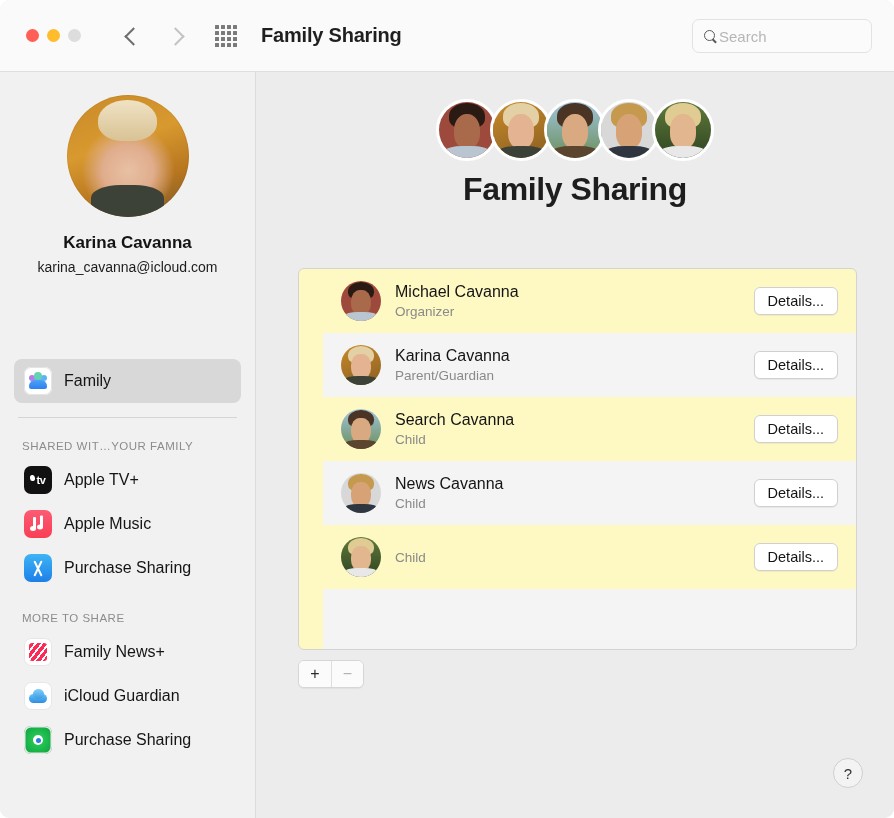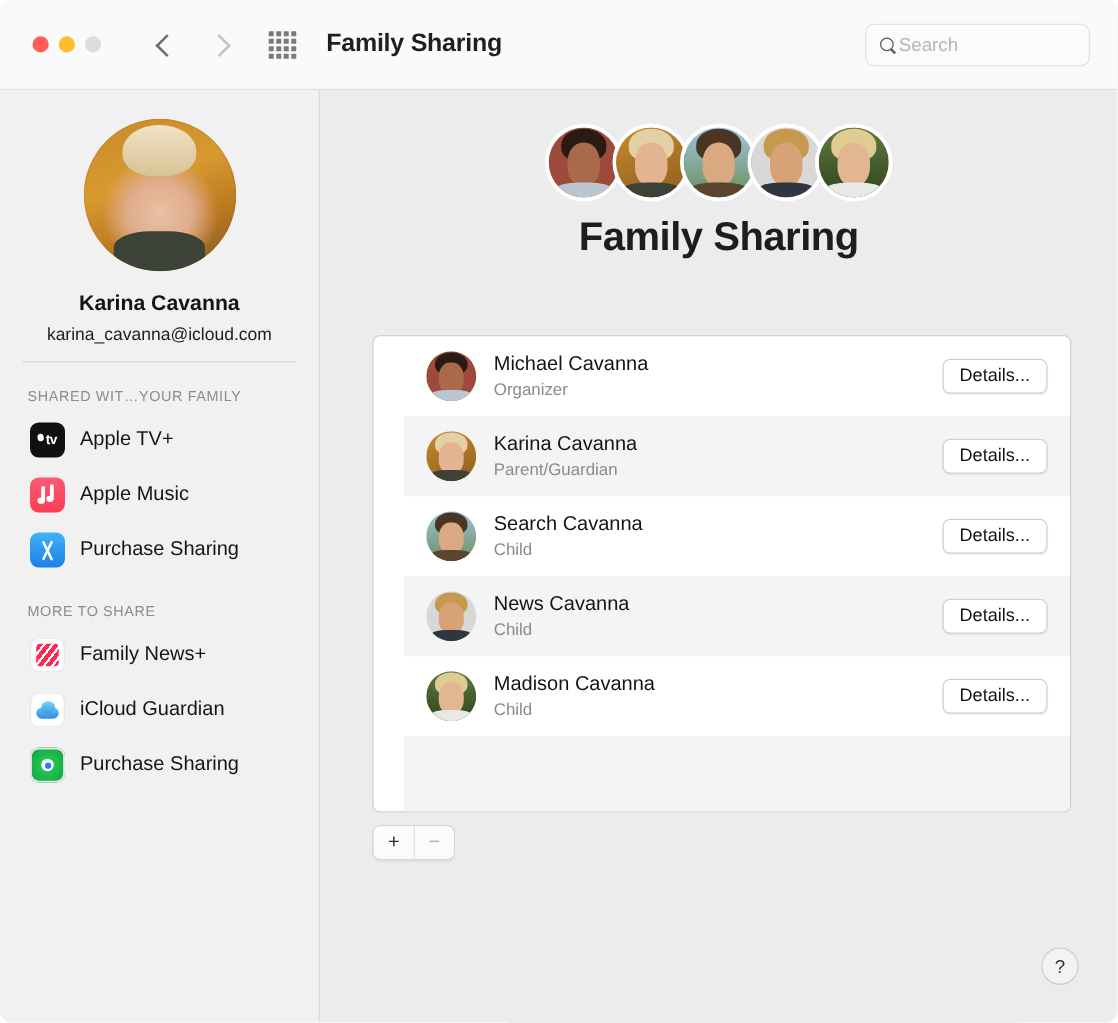--- a/index.html
+++ b/index.html
@@ -408,21 +408,21 @@
     color: #1d1d1d;
     letter-spacing: -0.4px;
   }
 
   .listpanel {
     position: absolute;
     left: 42px;
     top: 196px;
     width: 559px;
     height: 382px;
-    background: #ffffff;
+    background: #fef9c3;
     border: 1px solid #d3d3d3;
     border-radius: 6px;
     box-sizing: border-box;
     overflow: hidden;
     padding-left: 24px;
   }
   .row {
     display: flex;
     align-items: center;
     height: 64px;
@@ -583,20 +583,26 @@
   </div>
 
   <div class="sidebar">
 
     <div class="profile">
       <div class="avatar-big"></div>
       <div class="profile-name">Karina Cavanna</div>
       <div class="profile-email">karina_cavanna@icloud.com</div>
     </div>
 
+    <div class="family-list-top">
+      <div class="sb-item selected">
+        <span class="sb-icon ic-family"></span>
+        <span class="label">Family</span>
+      </div>
+    </div>
 
     <div class="sep"></div>
 
     <div class="group-title">SHARED WIT…YOUR FAMILY</div>
 
     <div class="sb-item">
       <span class="sb-icon ic-tv"></span>
       <span class="label">Apple TV+</span>
     </div>
     <div class="sb-item">
@@ -740,21 +746,20 @@
       <div class="row">
         <div class="av">
           <div class="face">
             <div class="bg" style="background:linear-gradient(180deg,#5f7a3c,#2f4420)"></div>
             <div class="hair" style="background:#e0cb92"></div>
             <div class="skin" style="background:#e2b68f"></div>
             <div class="body" style="background:#e8e8e8"></div>
           </div>
         </div>
         <div class="texts">
-          <div class="nm">Madison Cavanna</div>
           <div class="role">Child</div>
         </div>
         <button class="details-btn">Details...</button>
       </div>
 
       <div class="filler" style="height:62px"></div>
     </div>
 
     <div class="segmented">
       <button class="segbtn plus">+</button>

